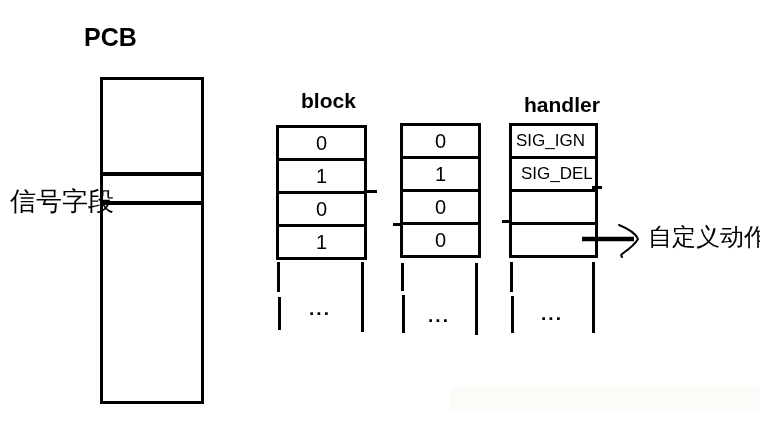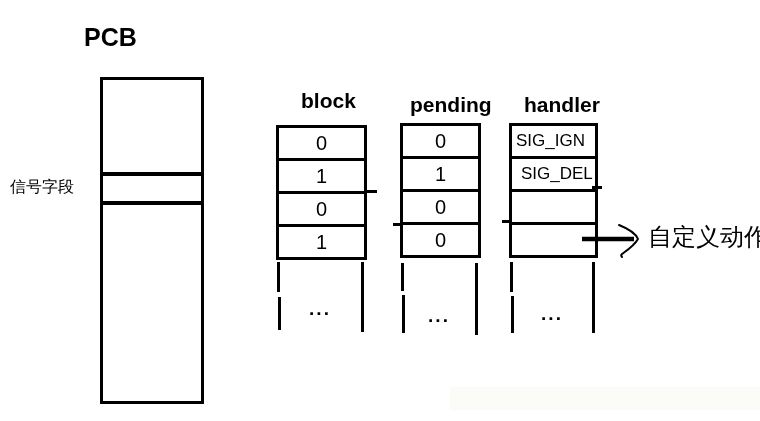--- a/index.html
+++ b/index.html
@@ -7,21 +7,21 @@
     position:relative;width:760px;height:421px;background:#ffffff;
     font-family:"Liberation Sans", sans-serif;color:#000;overflow:hidden;
   }
   .abs{position:absolute;}
 
   
   .pcb-title{left:84px;top:23px;font-size:25px;font-weight:600;}
   .pcb-box{left:100px;top:77px;width:98px;height:321px;border:3px solid #000;}
   .pcb-band{left:100px;top:172px;width:104px;height:25px;
             border-top:4px solid #000;border-bottom:4px solid #000;}
-  .signal-label{left:10px;top:177px;font-size:16px;white-space:nowrap;}
+  .signal-label{left:10px;top:184px;font-size:26px;white-space:nowrap;}
 
   
   .col-title{font-size:21px;font-weight:600;}
   .title-block{left:281px;top:89px;margin-left:20px;}
   .title-pending{left:410px;top:93px;}
   .title-handler{left:524px;top:93px;}
 
   .grid{border:3px solid #000;}
   .grid-block{left:276px;top:125px;width:85px;}
   .grid-pending{left:400px;top:123px;width:75px;}
@@ -60,21 +60,20 @@
     <div class="cell">1</div>
     <div class="cell">0</div>
     <div class="cell">1</div>
   </div>
   <div class="abs vline" style="left:277px;top:262px;height:30px;"></div>
   <div class="abs vline" style="left:278px;top:297px;height:33px;"></div>
   <div class="abs vline" style="left:361px;top:262px;height:70px;"></div>
   <div class="abs ellipsis" style="left:276px;top:298px;width:88px;">...</div>
   <div class="abs dash" style="left:366px;top:190px;width:11px;"></div>
 
-  <div class="abs col-title title-pending">pending</div>
   <div class="abs grid grid-pending">
     <div class="cell">0</div>
     <div class="cell">1</div>
     <div class="cell">0</div>
     <div class="cell">0</div>
   </div>
   <div class="abs vline" style="left:401px;top:263px;height:28px;"></div>
   <div class="abs vline" style="left:402px;top:295px;height:38px;"></div>
   <div class="abs vline" style="left:475px;top:263px;height:72px;"></div>
   <div class="abs ellipsis" style="left:400px;top:305px;width:78px;">...</div>

